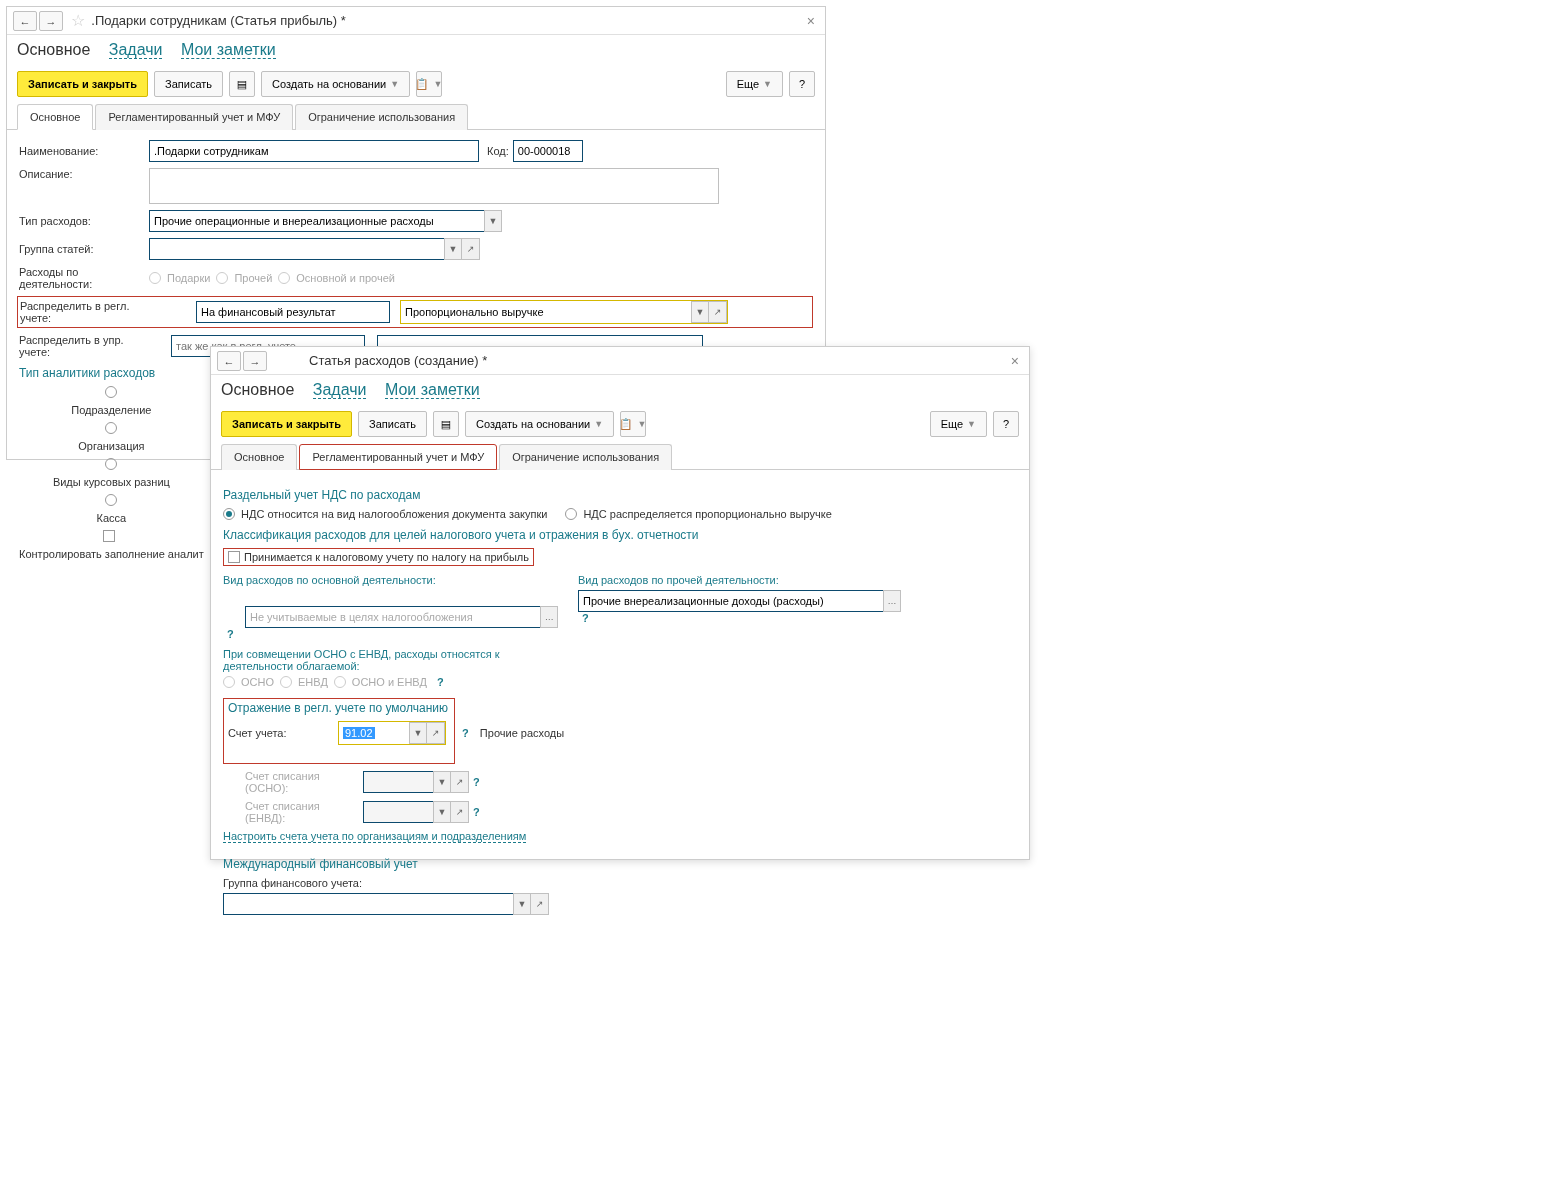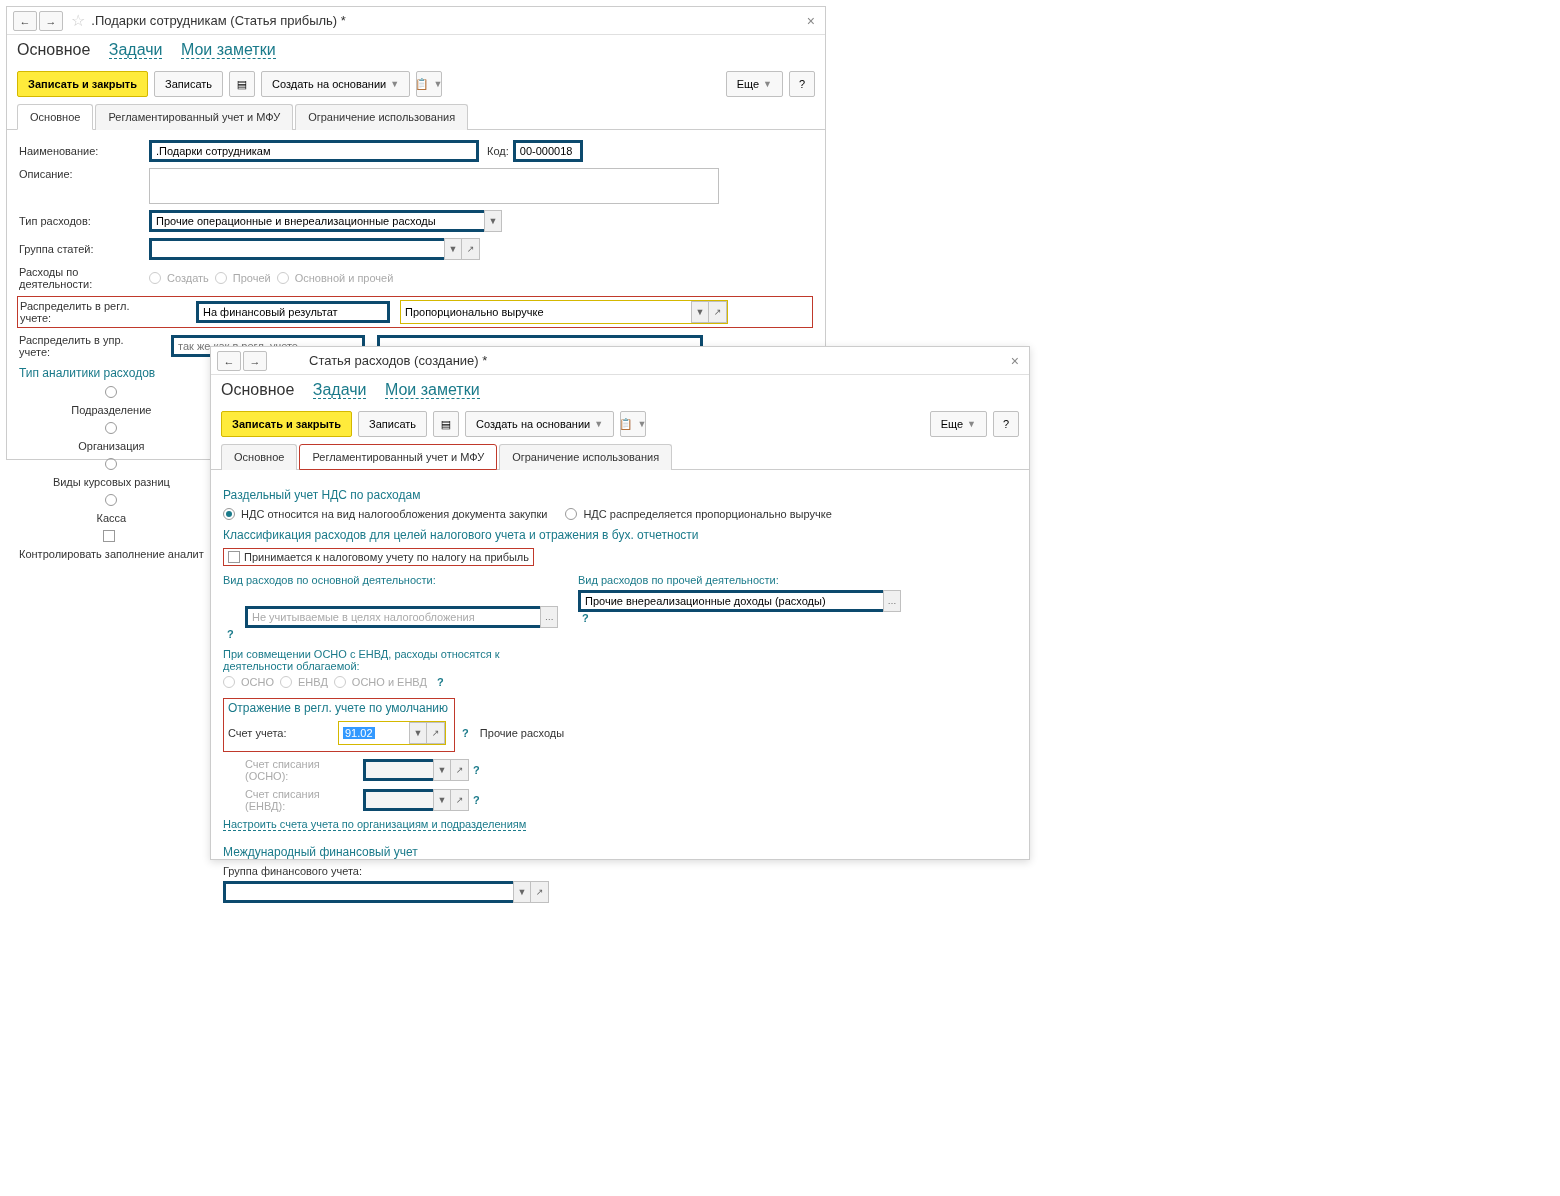--- a/index.html
+++ b/index.html
@@ -22,21 +22,21 @@
 .btn-icon { width: 26px; padding: 0; justify-content: center; }
 .btn .caret { margin-left: 4px; color: #888; font-size: 9px; }
 .toolbar-right { margin-left: auto; display: flex; gap: 6px; }
 .tabs { display: flex; padding: 0 10px; border-bottom: 1px solid #ccc; }
 .tab { padding: 6px 12px; border: 1px solid #ccc; border-bottom: none; background: #f5f5f5; margin-right: 2px; cursor: pointer; font-size: 11px; color: #333; border-radius: 3px 3px 0 0; position: relative; top: 1px; }
 .tab.active { background: #fff; border-bottom: 1px solid #fff; }
 .tab.highlight { border: 1px solid #c0392b; }
 .content { padding: 10px 12px; }
 .row { display: flex; align-items: center; margin-bottom: 6px; min-height: 22px; }
 .label { width: 130px; color: #333; font-size: 11px; }
-.input { height: 22px; border: 3px solid #0c4a6e; padding: 0 4px; font-size: 11px; background: #fff; }
+.input { height: 22px; border: 1px solid #0c4a6e; padding: 0 4px; font-size: 11px; background: #fff; }
 .textarea { border: 1px solid #c0c0c0; padding: 4px; font-size: 11px; resize: none; }
 .dropdown { display: flex; }
 .dropdown .input { border-right: none; }
 .dd-btn { width: 18px; height: 22px; border: 1px solid #c0c0c0; background: #f0f0f0; cursor: pointer; display: flex; align-items: center; justify-content: center; font-size: 9px; color: #666; }
 .dd-btn + .dd-btn { border-left: none; }
 .radio-grp { display: flex; align-items: center; gap: 6px; }
 .radio { width: 12px; height: 12px; border: 1px solid #999; border-radius: 50%; display: inline-flex; align-items: center; justify-content: center; }
 .radio.checked::after { content: ''; width: 6px; height: 6px; background: #1a7a8a; border-radius: 50%; }
 .radio.disabled { border-color: #ccc; }
 .radio-label { color: #333; }
@@ -113,21 +113,21 @@
       <div class="dropdown">
         <input class="input" style="width: 295px;">
         <div class="dd-btn">▼</div>
         <div class="dd-btn">↗</div>
       </div>
     </div>
     <div class="row">
       <span class="label">Расходы по деятельности:</span>
       <div class="radio-grp">
         <span class="radio disabled"></span>
-          <span class="radio-label disabled">Создать</span>
+          <span class="radio-label disabled">Подарки</span>
         <span class="radio disabled"></span>
           <span class="radio-label disabled">Прочей</span>
         <span class="radio disabled"></span>
           <span class="radio-label disabled">Основной и прочей</span>
       </div>
     </div>
     <div class="row box-red" style="margin-left:-2px;padding:3px 2px">
       <span class="label" style="width:128px">Распределить в регл. учете:</span>
       <input class="input" style="width: 194px; margin-left: 48px;" value="На финансовый результат">
       <div class="dropdown box-yellow" style="margin-left:10px">
@@ -259,21 +259,21 @@
         <span class="radio-label disabled">ОСНО</span>
       <span class="radio disabled"></span>
         <span class="radio-label disabled">ЕНВД</span>
       <span class="radio disabled"></span>
         <span class="radio-label disabled">ОСНО и ЕНВД</span>
       <span class="help">?</span>
     </div>
 
     <div class="box-red" style="margin-top:10px;padding:0 4px 6px;display:inline-block;width:232px">
       <div class="section-title" style="margin:2px 0 6px">Отражение в регл. учете по умолчанию</div>
-      <div class="row" style="margin-bottom:0">
+      <div class="row" style="margin-bottom:12px">
         <span style="width:110px">Счет учета:</span>
         <div class="dropdown box-yellow">
           <div class="input" style="width:70px;display:flex;align-items:center;border:none">
               <span class="selected-text">91.02</span>
             </div>
           <div class="dd-btn">▼</div>
           <div class="dd-btn">↗</div>
         </div>
       </div>
     </div>

